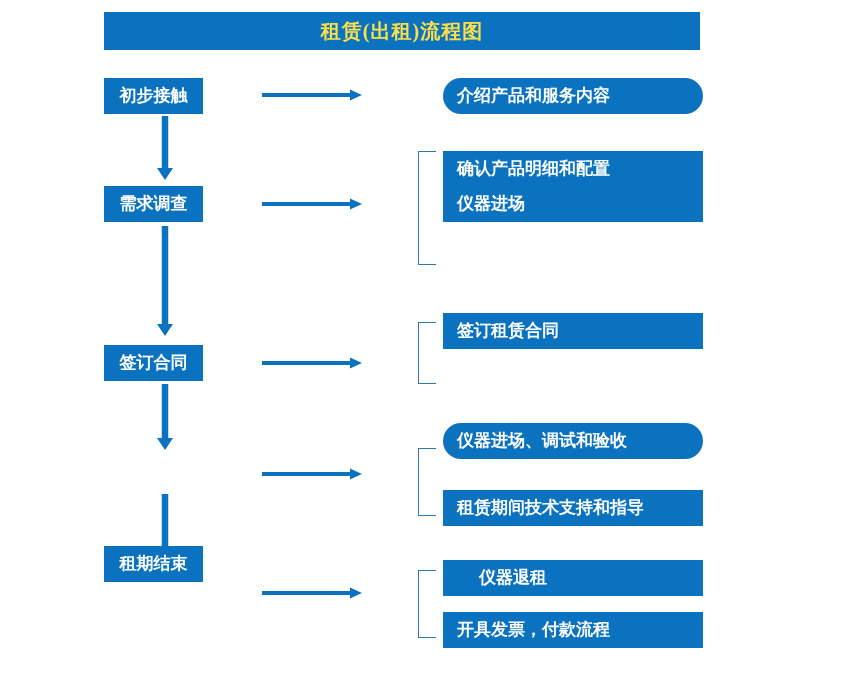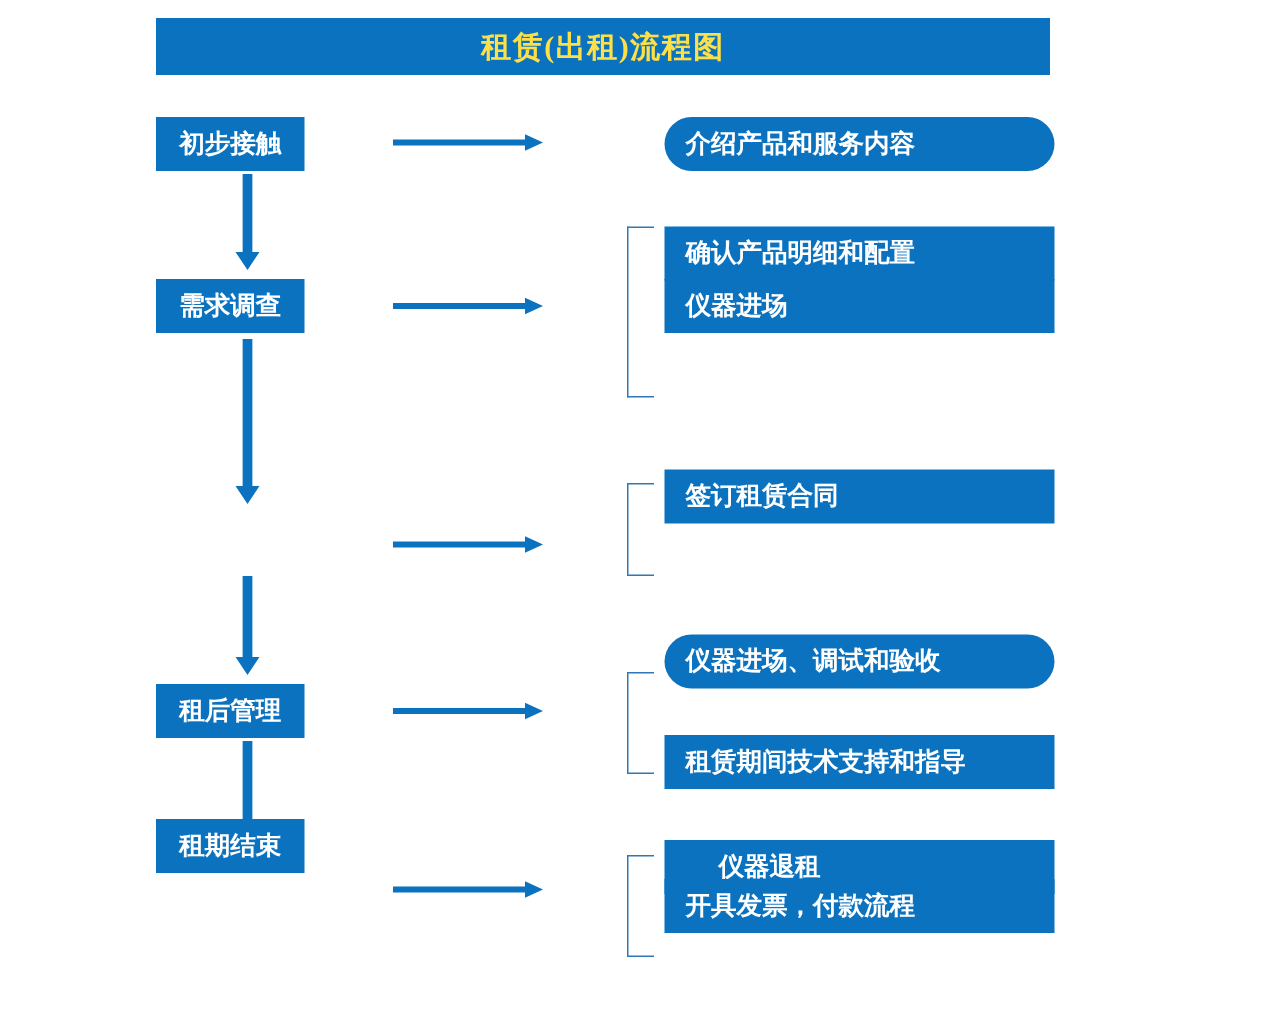--- a/index.html
+++ b/index.html
@@ -110,36 +110,36 @@
   <svg class="v-arrow" style="left:154px; top:226px; width:22px; height:112px;" viewBox="0 0 22 112">
     <line x1="11" y1="0" x2="11" y2="101" stroke="#0b72bf" stroke-width="6.5"></line>
     <polygon points="3,98 19,98 11,110" fill="#0b72bf"></polygon>
   </svg>
 
   <div class="bracket" style="left:418px; top:151px; height:114px;"></div>
 
   <div class="node node-right" style="top:135px;margin-top:16px;">确认产品明细和配置</div>
   <div class="node node-right" style="top:186px;">仪器进场</div>
 
+  <div class="node node-left" style="top:345px;">签订合同</div>
 
   <svg class="h-arrow" style="left:262px; top:356px; width:100px; height:14px;" viewBox="0 0 100 14">
     <line x1="0" y1="7" x2="90" y2="7" stroke="#0b72bf" stroke-width="4"></line>
     <polygon points="88,1.5 100,7 88,12.5" fill="#0b72bf"></polygon>
   </svg>
 
   <svg class="v-arrow" style="left:154px; top:384px; width:22px; height:68px;" viewBox="0 0 22 68">
     <line x1="11" y1="0" x2="11" y2="57" stroke="#0b72bf" stroke-width="6.5"></line>
     <polygon points="3,54 19,54 11,66" fill="#0b72bf"></polygon>
   </svg>
 
   <div class="bracket" style="left:418px; top:322px; height:62px;"></div>
 
   <div class="node node-right" style="top:313px;">签订租赁合同</div>
 
-  <div class="node node-left" style="top:456px;">租后管理</div>
 
   <svg class="h-arrow" style="left:262px; top:467px; width:100px; height:14px;" viewBox="0 0 100 14">
     <line x1="0" y1="7" x2="90" y2="7" stroke="#0b72bf" stroke-width="4"></line>
     <polygon points="88,1.5 100,7 88,12.5" fill="#0b72bf"></polygon>
   </svg>
 
   <svg class="v-arrow" style="left:154px; top:494px; width:22px; height:78px;" viewBox="0 0 22 78">
     <line x1="11" y1="0" x2="11" y2="67" stroke="#0b72bf" stroke-width="6.5"></line>
     <polygon points="3,64 19,64 11,76" fill="#0b72bf"></polygon>
   </svg>
@@ -152,15 +152,15 @@
   <div class="node node-left" style="top:546px;font-family:Liberation Mono, monospace;">租期结束</div>
 
   <svg class="h-arrow" style="left:262px; top:586px; width:100px; height:14px;" viewBox="0 0 100 14">
     <line x1="0" y1="7" x2="90" y2="7" stroke="#0b72bf" stroke-width="4"></line>
     <polygon points="88,1.5 100,7 88,12.5" fill="#0b72bf"></polygon>
   </svg>
 
   <div class="bracket" style="left:418px; top:570px; height:68px;"></div>
 
   <div class="node node-right" style="top:560px;padding-left:36px;">仪器退租</div>
-  <div class="node node-right" style="top:586px;text-align:center;">开具发票，付款流程</div>
+  <div class="node node-right" style="top:612px;text-align:center;">开具发票，付款流程</div>
 
 </div>
 
 </body></html>

